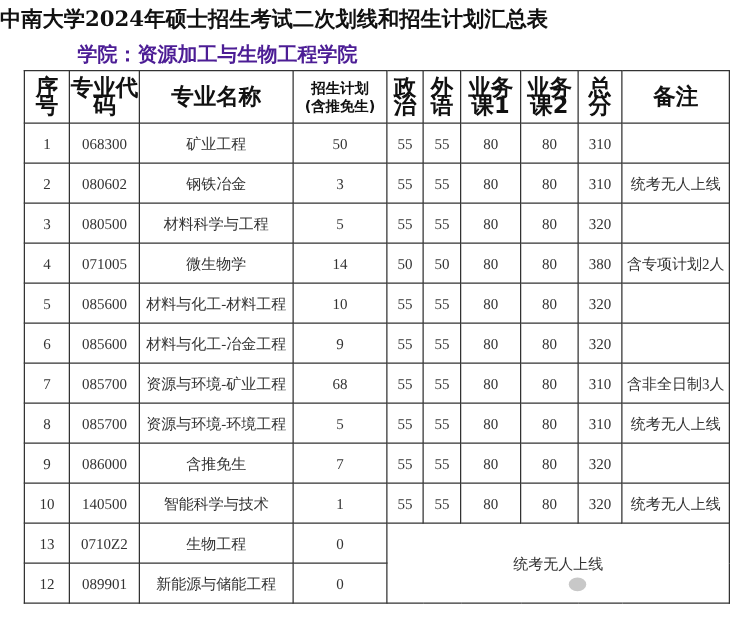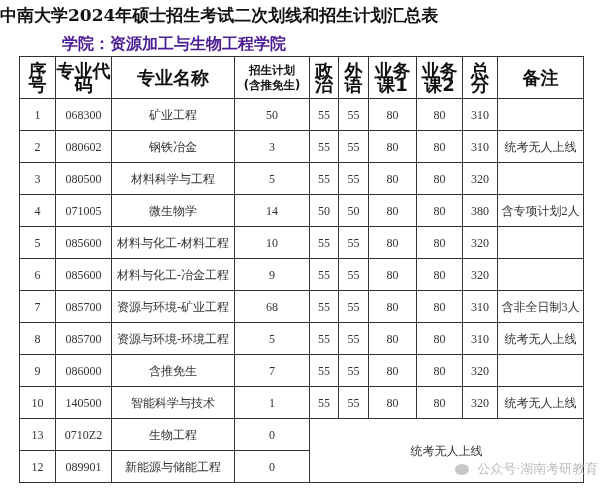--- a/index.html
+++ b/index.html
@@ -214,14 +214,13 @@
       <td>12</td>
       <td>089901</td>
       <td class="name">新能源与储能工程</td>
       <td>0</td>
     </tr>
   </tbody>
 </table>
 
 <div class="watermark">
   <span class="wm-icon"></span>
-  <span>公众号·湖南考研教育</span>
 </div>
 
 </body></html>

